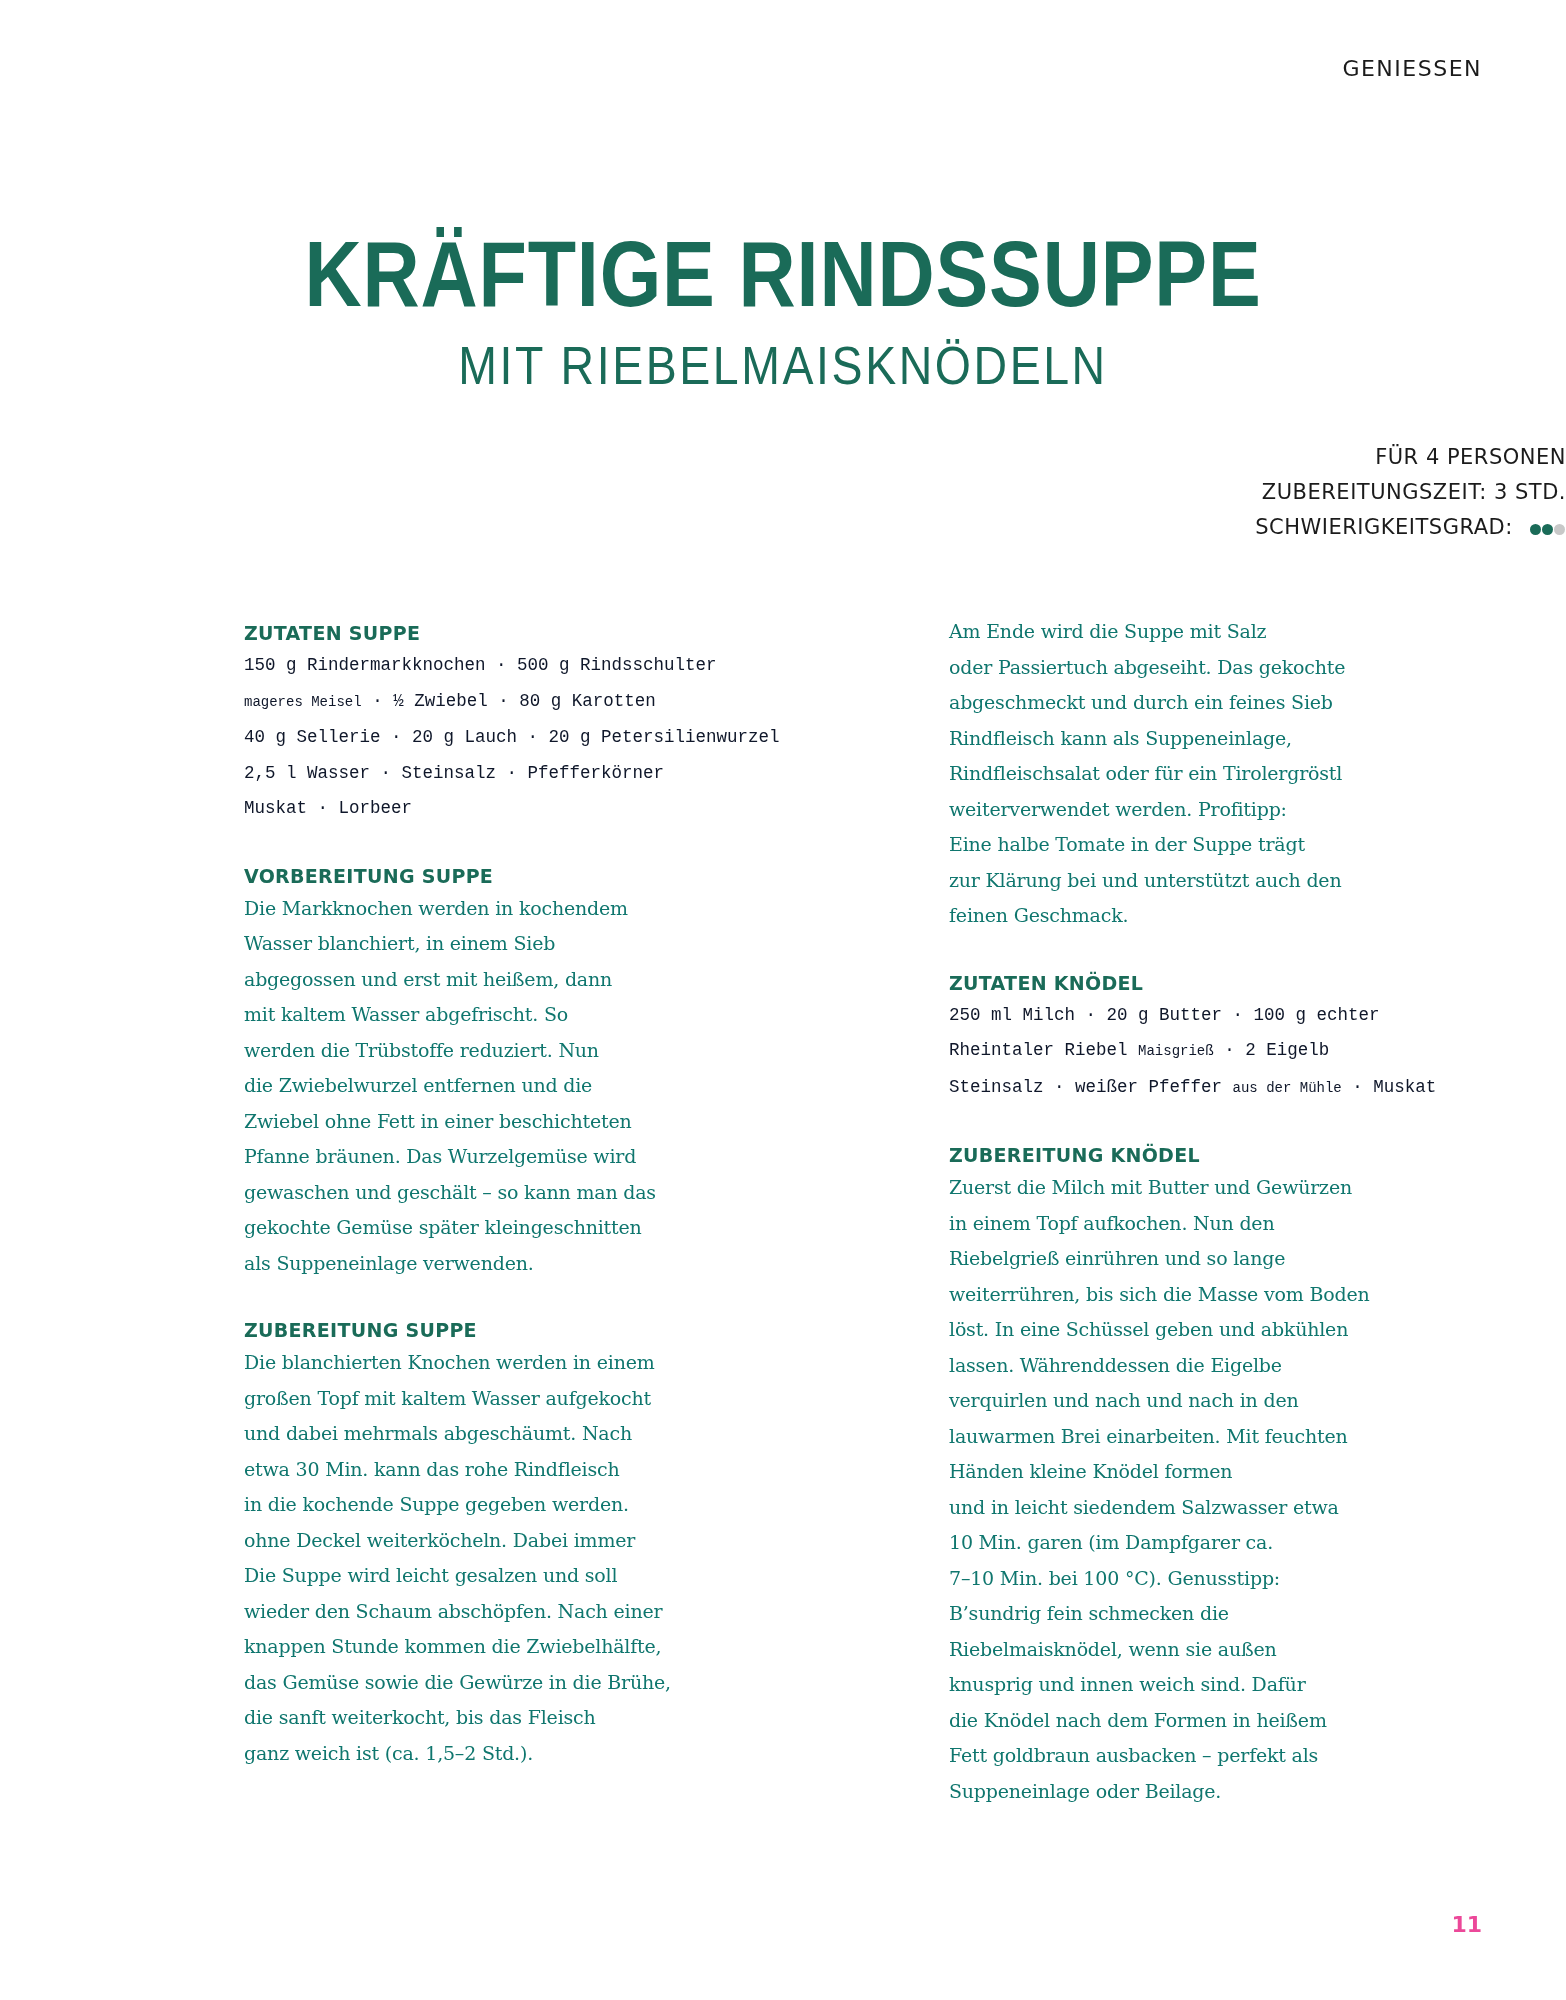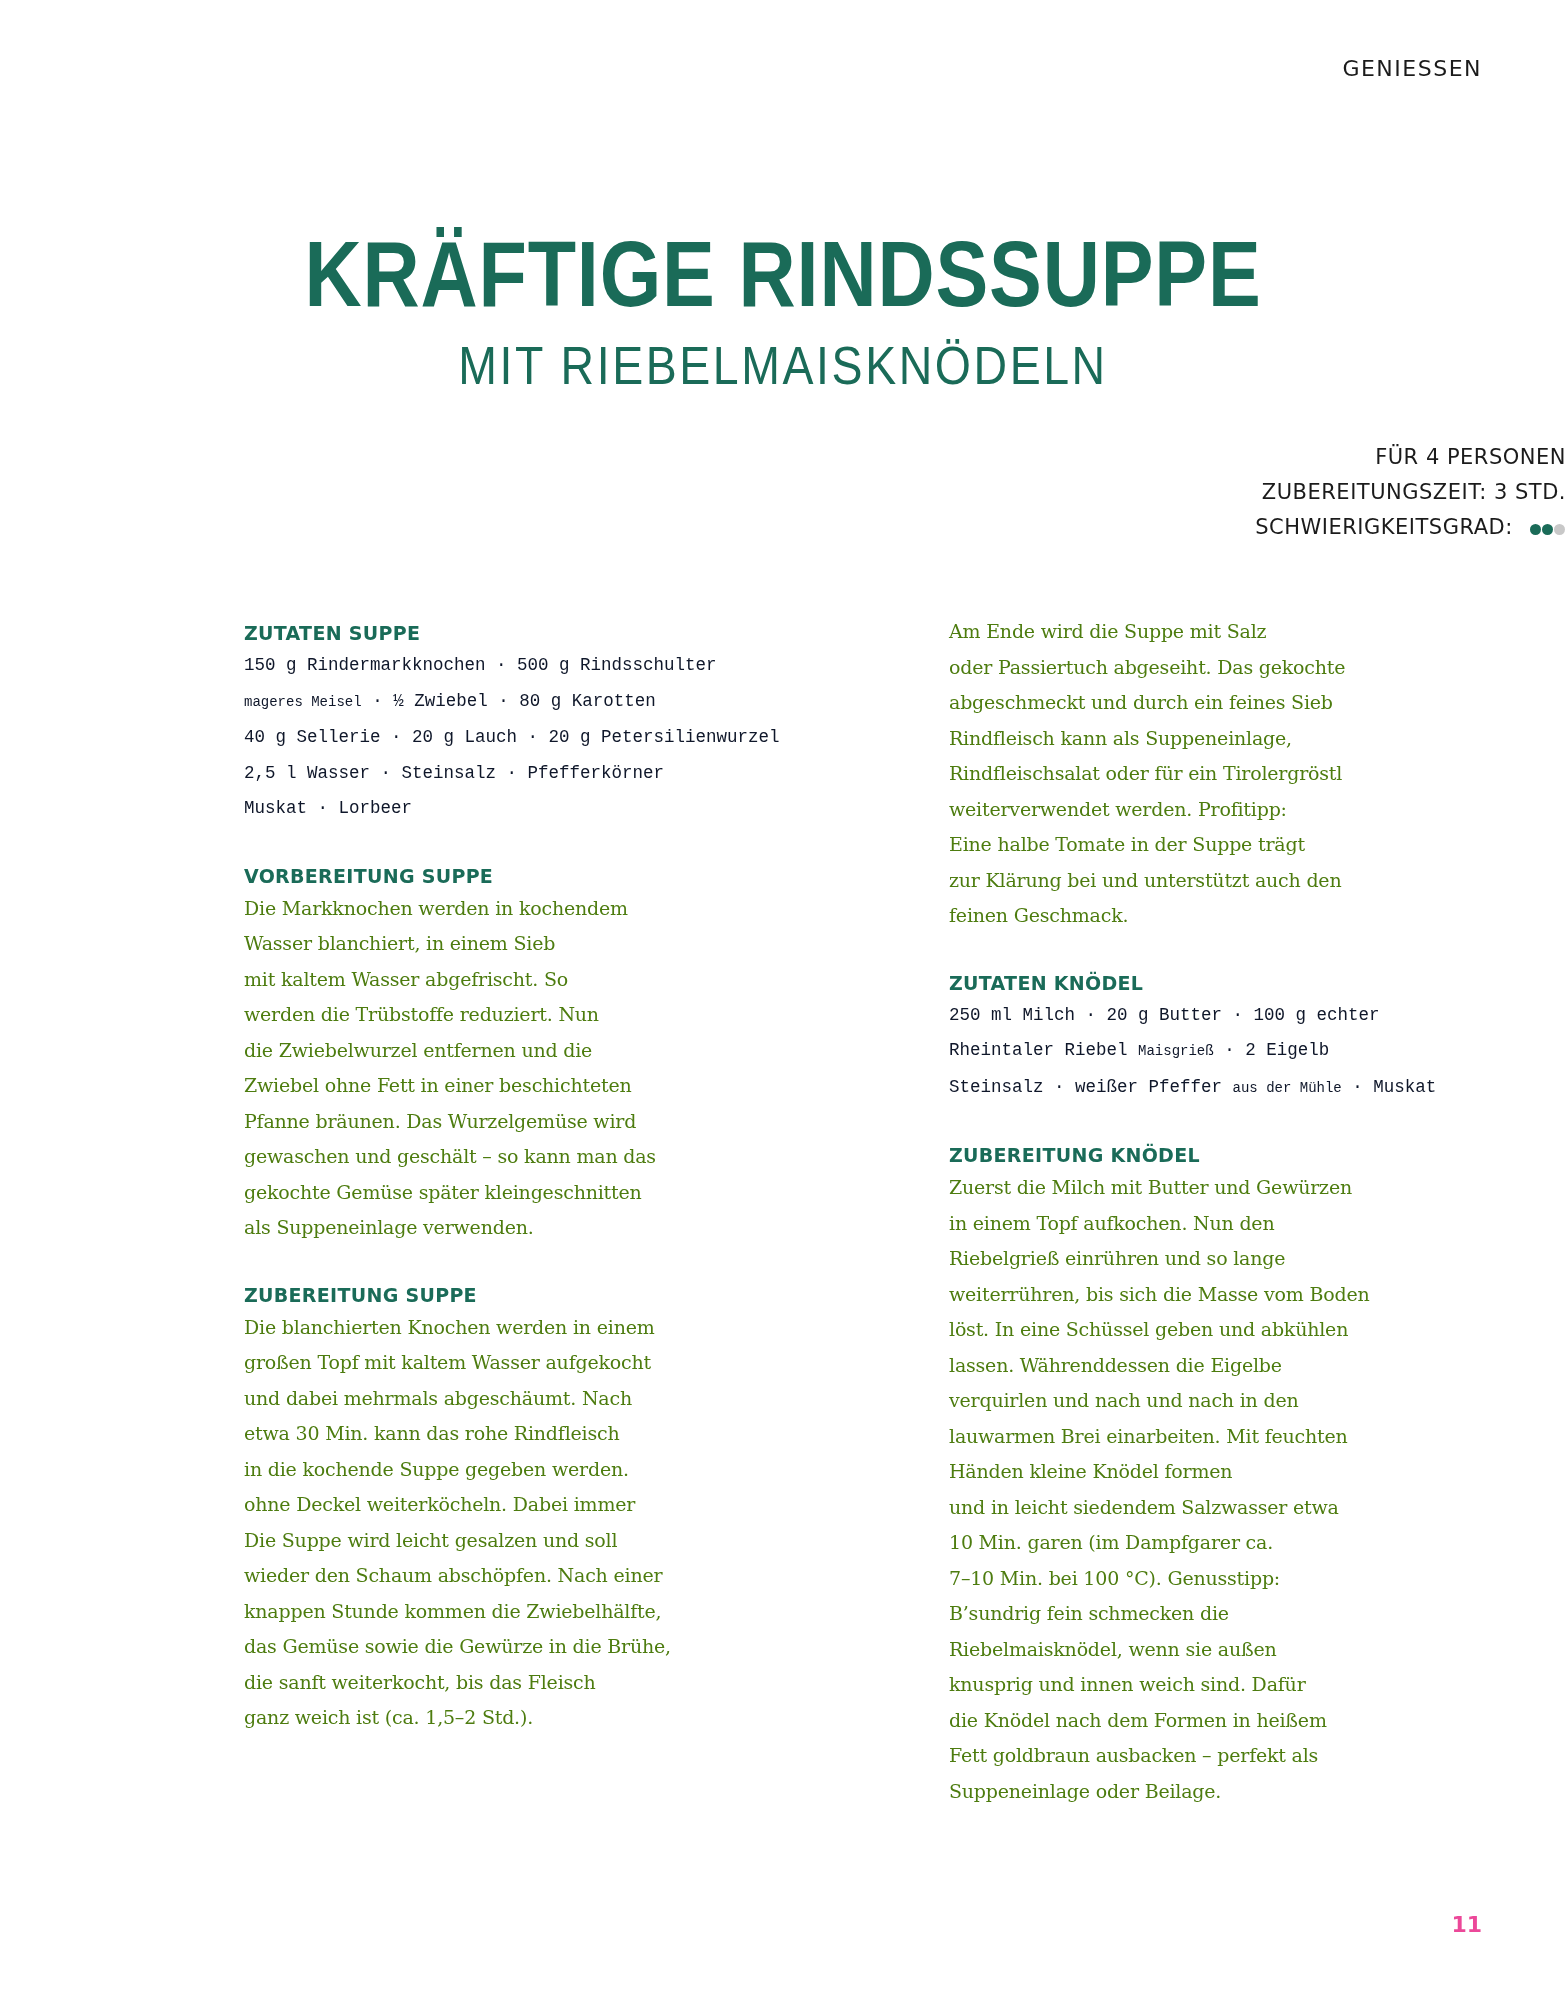--- a/index.html
+++ b/index.html
@@ -10,21 +10,21 @@
   .meta { position: absolute; top: 440px; left: 0; width: 1566px; text-align: right; font-family: "DejaVu Sans", sans-serif; font-size: 21px; line-height: 35px; color: #1b1b1b; letter-spacing: 0.5px; }
   .meta div { white-space: nowrap; }
   .dots { display: inline-block; margin-left: 10px; vertical-align: middle; }
   .dot { display: inline-block; width: 11px; height: 11px; border-radius: 50%; margin-right: 1px; }
   .col { position: absolute; top: 618px; width: 460px; }
   .col.left { left: 244px; }
   .col.right { left: 949px; }
   .heading { font-family: "DejaVu Sans", sans-serif; font-weight: bold; font-size: 19px; color: #1a6b58; letter-spacing: 0.3px; line-height: 30px; margin: 0; white-space: nowrap; }
   .ing { font-family: Liberation Mono, monospace; font-size: 17.5px; line-height: 35.5px; color: #0f172a; white-space: nowrap; }
   .ing .small { font-size: 14px; }
-  .prose { font-family: "DejaVu Serif", serif; font-size: 19px; line-height: 35.5px; color: #4d7c0f; white-space: nowrap; letter-spacing: -0.2px; }
+  .prose { font-family: "DejaVu Serif", serif; font-size: 19px; line-height: 35.5px; color: #0f766e; white-space: nowrap; letter-spacing: -0.2px; }
   .gap { height: 34px; }
   .page-number { position: absolute; top: 1912px; right: 84px; font-family: "DejaVu Sans", sans-serif; font-weight: bold; font-size: 22px; color: #ec4899; }
 </style>
 </head>
 <body>
 
 <div class="section-label">GENIESSEN</div>
 
 <h1 class="title" style="margin:0;">KRÄFTIGE RINDSSUPPE</h1>
 <h2 class="subtitle" style="margin:0;font-weight:normal;">MIT RIEBELMAISKNÖDELN</h2>
@@ -48,20 +48,21 @@
         <div><span>2,5 l Wasser · Steinsalz · Pfefferkörner</span></div>
         <div><span>Muskat · Lorbeer</span></div>
       </div>
   </section>
   <div class="gap"></div>
   <section>
     <h3 class="heading">VORBEREITUNG SUPPE</h3>
     <div class="prose">
         <div>Die Markknochen werden in kochendem</div>
         <div>Wasser blanchiert, in einem Sieb</div>
+        <div>abgegossen und erst mit heißem, dann</div>
         <div>mit kaltem Wasser abgefrischt. So</div>
         <div>werden die Trübstoffe reduziert. Nun</div>
         <div>die Zwiebelwurzel entfernen und die</div>
         <div>Zwiebel ohne Fett in einer beschichteten</div>
         <div>Pfanne bräunen. Das Wurzelgemüse wird</div>
         <div>gewaschen und geschält – so kann man das</div>
         <div>gekochte Gemüse später kleingeschnitten</div>
         <div>als Suppeneinlage verwenden.</div>
       </div>
   </section>

